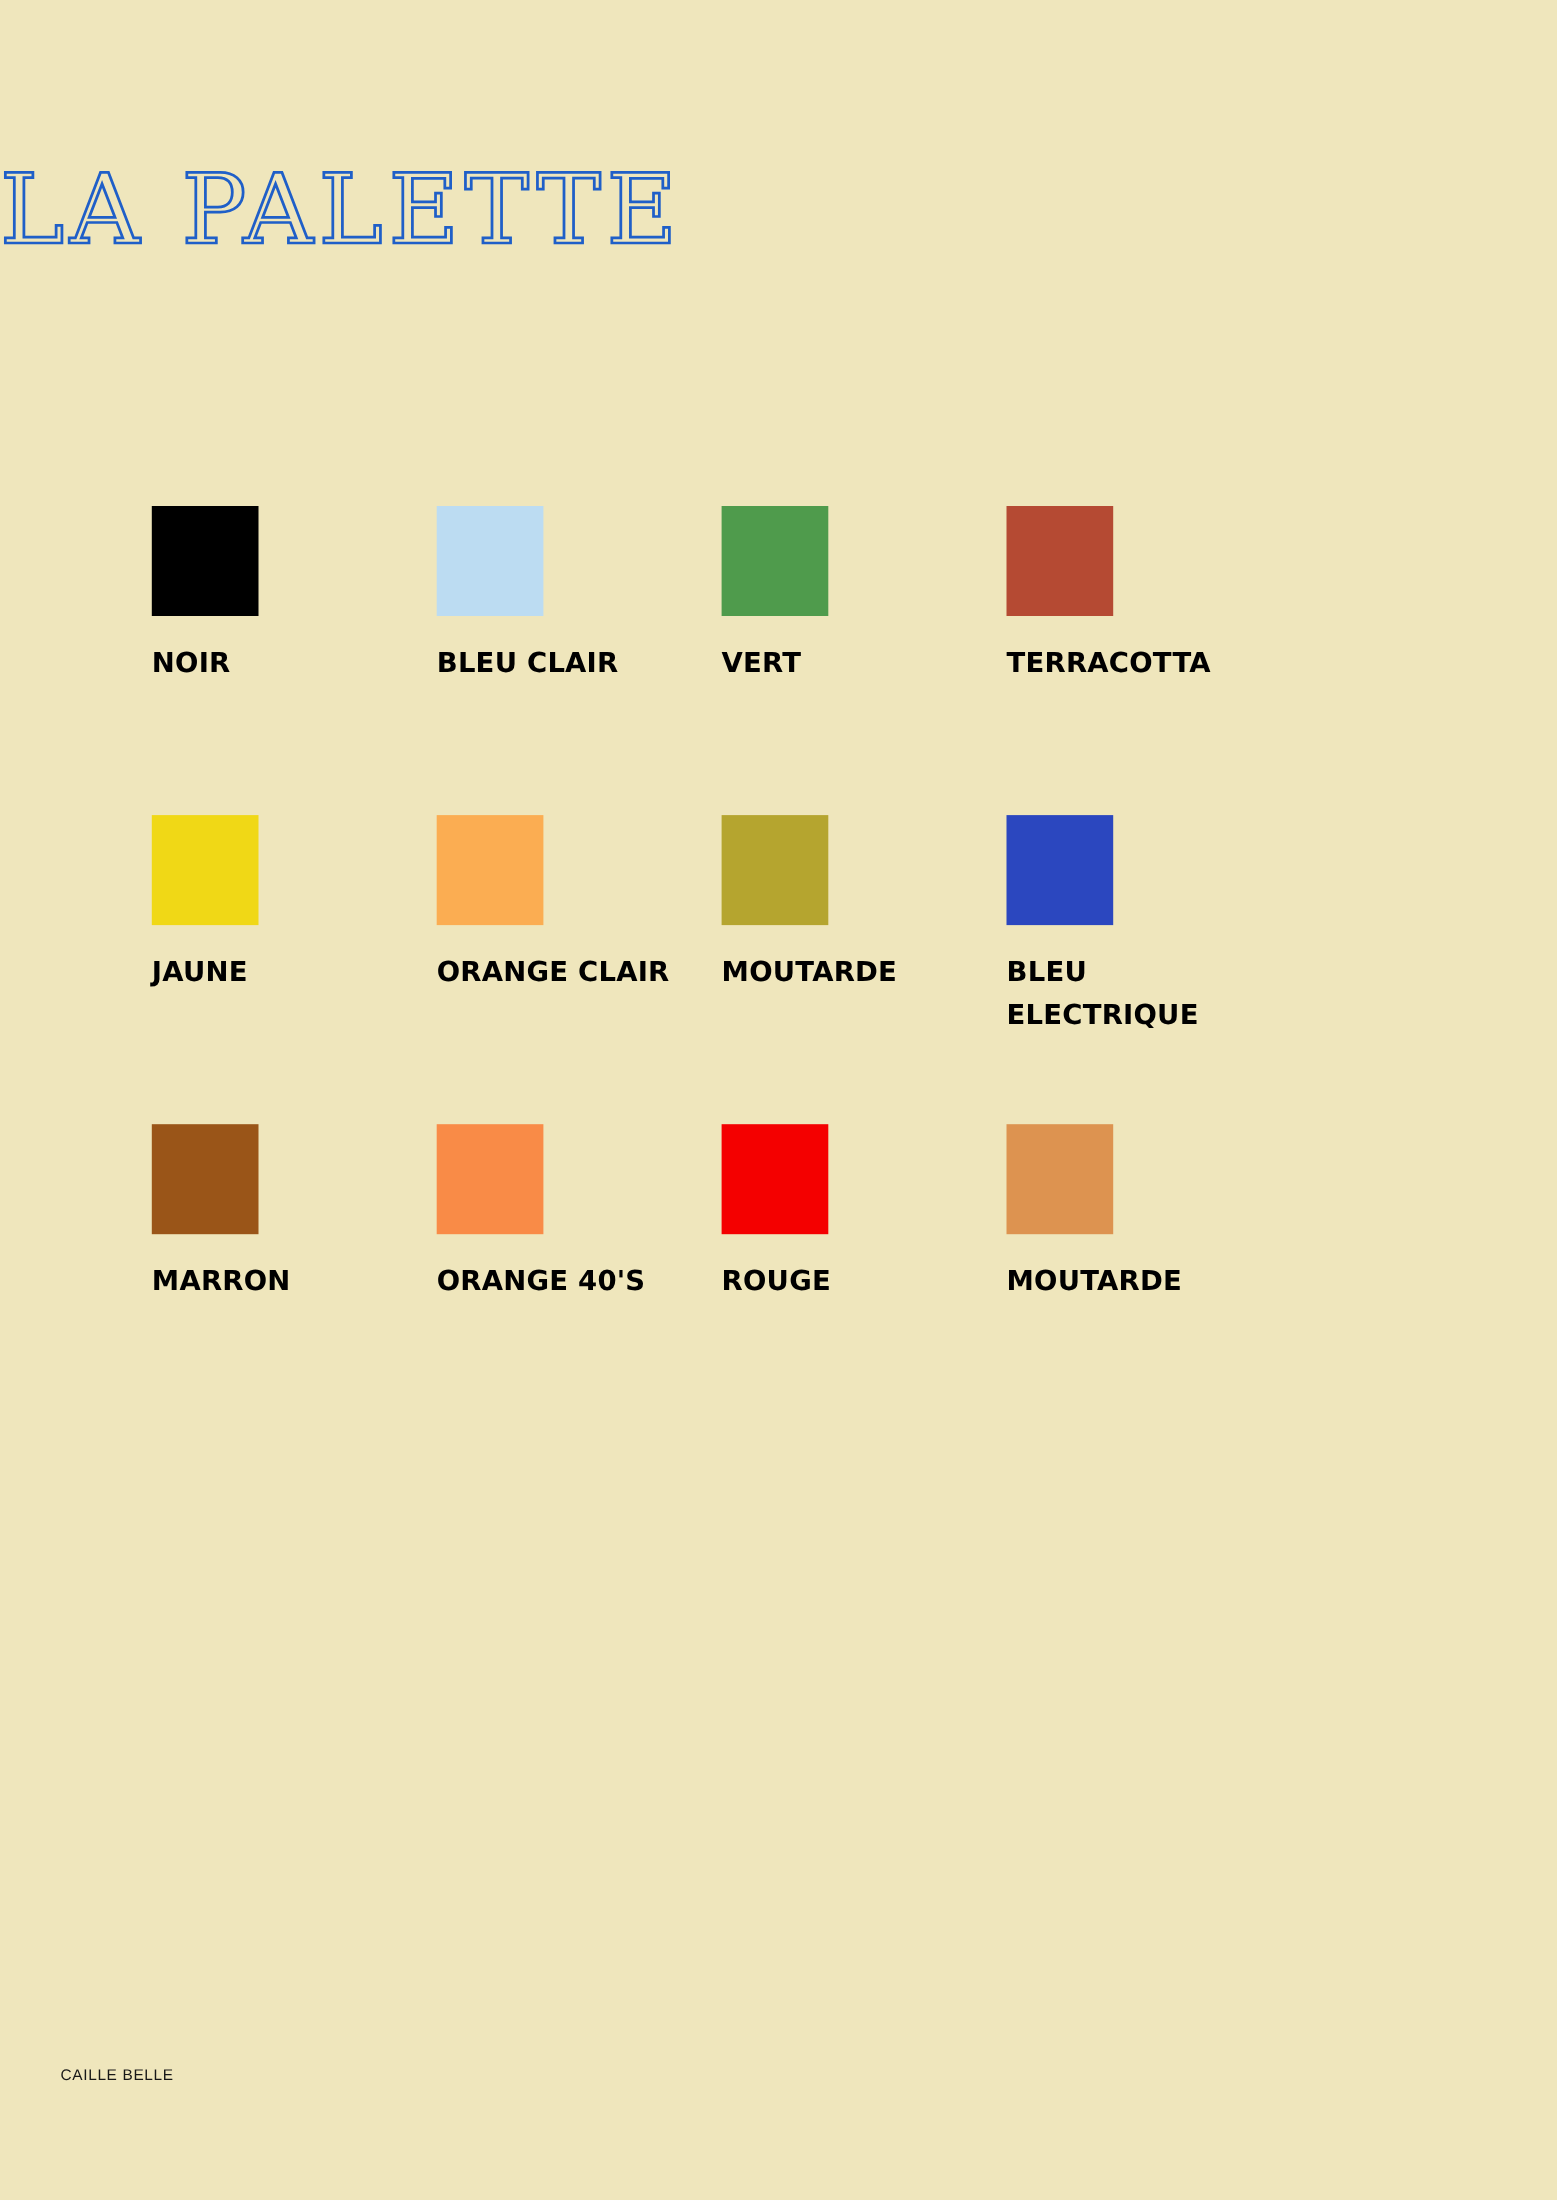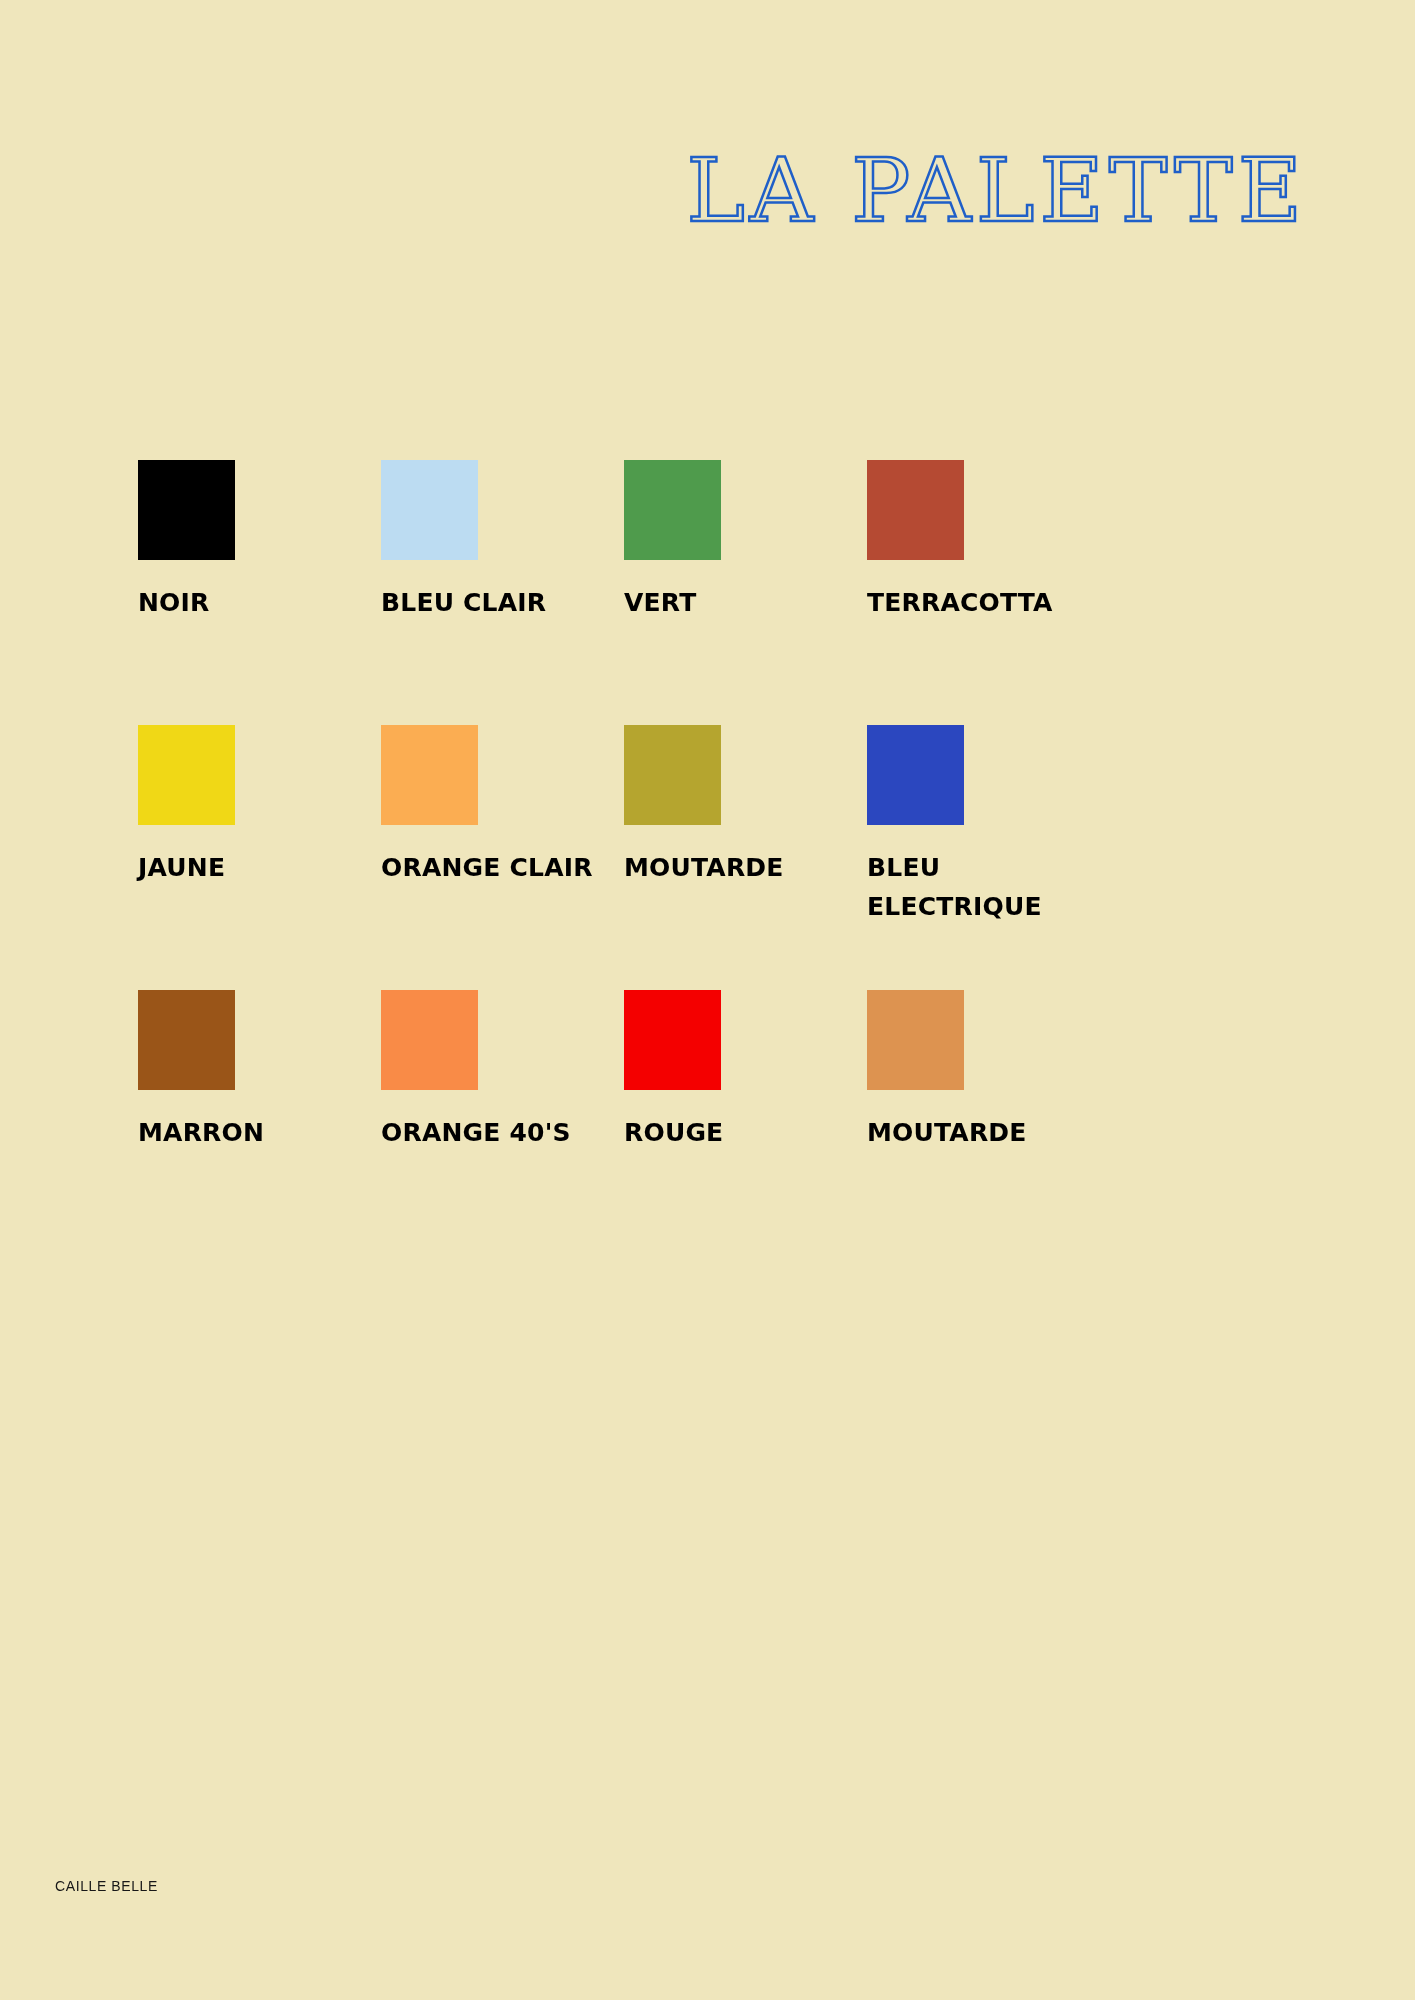--- a/index.html
+++ b/index.html
@@ -21,21 +21,21 @@
     inset: 0;
     background: #efe6bc;
   }
 
   
   .title-wrap {
     position: absolute;
     top: 88px;
     left: 0;
     width: 1307px;
-    text-align: right;
+    text-align: left;
     text-decoration: underline;
   }
   .poster-title {
     display: inline-block;
     font-family: "DejaVu Serif", "Liberation Serif", serif;
     font-size: 88px;
     line-height: 1;
     letter-spacing: 5px;
     font-weight: 400;
     color: transparent;
@@ -47,20 +47,21 @@
 
   
   .grid {
     position: absolute;
     top: 460px;
     left: 138px;
     width: 1040px;
     display: grid;
     grid-template-columns: repeat(4, 243px);
     grid-auto-rows: 265px;
+    gap: 16px;
   }
   .swatch-cell {
     position: relative;
   }
   .swatch-chip {
     width: 97px;
     height: 100px;
     display: block;
   }
   .swatch-label {

